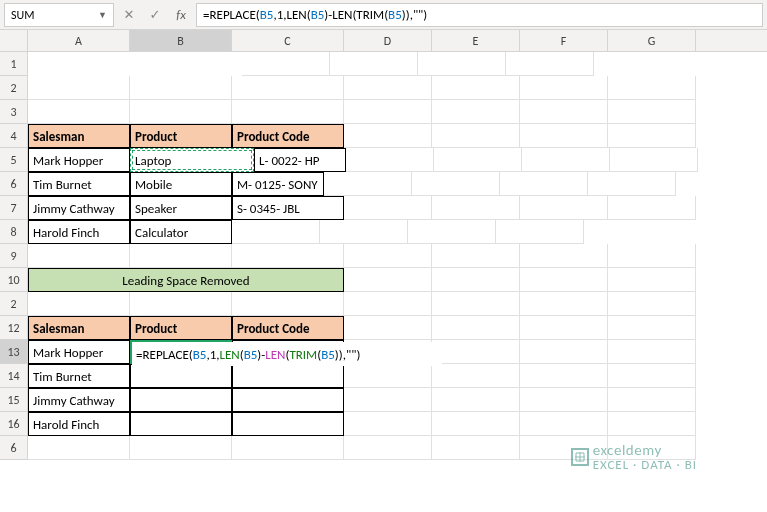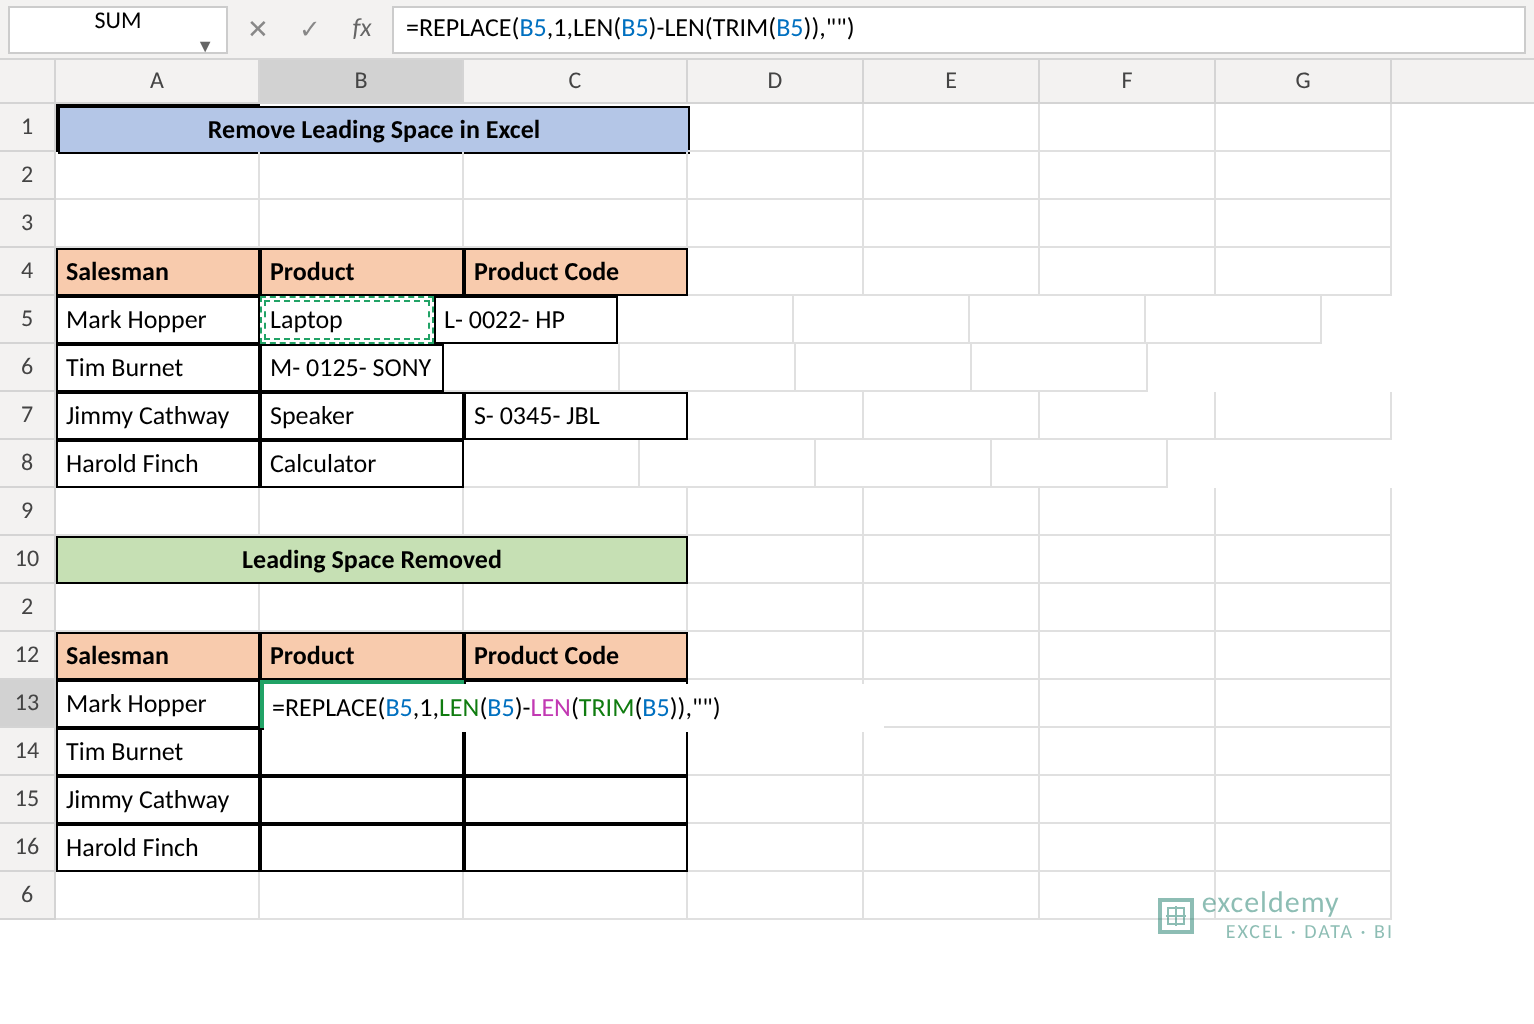--- a/index.html
+++ b/index.html
@@ -1,55 +1,55 @@
 <!DOCTYPE html>
 <html><head>
 <meta charset="utf-8">
 <style>
 * { box-sizing: border-box; margin: 0; padding: 0; }
 body { font-family: Calibri, Arial, sans-serif; font-size: 13px; background: #fff; width: 767px; height: 512px; overflow: hidden; position: relative; }
 
 .namebox-bar { height: 30px; display: flex; align-items: center; border-bottom: 1px solid #d4d4d4; background: #f3f2f1; padding: 2px 4px; gap: 4px; }
-.namebox { width: 110px; height: 24px; background: #fff; border: 1px solid #ccc; display: flex; align-items: center; padding: 0 6px; font-size: 12px; flex-direction: column; }
+.namebox { width: 110px; height: 24px; background: #fff; border: 1px solid #ccc; display: flex; align-items: center; padding: 0 6px; font-size: 12px; }
 .namebox-dd { margin-left: auto; color: #666; font-size: 9px; }
 .fb-icon { width: 22px; height: 22px; display: flex; align-items: center; justify-content: center; color: #888; font-size: 13px; }
 .fx { font-style: italic; font-size: 13px; color: #666; }
 .formula-input { flex: 1; height: 24px; background: #fff; border: 1px solid #ccc; padding: 0 6px; font-size: 13px; display: flex; align-items: center; }
 
 .grid-wrap { position: relative; }
 .colhdr-row { display: flex; height: 22px; background: #f3f2f1; border-bottom: 1px solid #d4d4d4; }
 .corner { width: 28px; border-right: 1px solid #d4d4d4; background: #f3f2f1; }
 .colhdr { width: 102px; display: flex; align-items: center; justify-content: center; border-right: 1px solid #d4d4d4; color: #444; font-size: 12px; background: #f3f2f1; }
 .colhdr.sel { background: #d2d2d2; }
 
 .rows { }
 .row { display: flex; height: 24px; }
 .rowhdr { width: 28px; display: flex; align-items: center; justify-content: center; border-right: 1px solid #d4d4d4; border-bottom: 1px solid #d4d4d4; color: #444; font-size: 12px; background: #f3f2f1; }
 .rowhdr.sel { background: #d2d2d2; }
 .cell { width: 102px; height: 24px; border-right: 1px solid #e0e0e0; border-bottom: 1px solid #e0e0e0; padding: 2px 4px; display: flex; align-items: center; overflow: visible; white-space: nowrap; position: relative; }
 
 .title-cell { background: #b4c6e7; font-weight: bold; border: 1px solid #000; justify-content: center; }
-.subtitle-cell { background: #c6e0b4; font-weight: bold; border: 1px solid #000; justify-content: center; }
+.subtitle-cell { background: #c6e0b4; font-weight: normal; border: 1px solid #000; justify-content: center; }
 .hdr-cell { background: #f8cbad; font-weight: bold; border: 1px solid #000; }
 .data-cell { border: 1px solid #000; }
 .merge-span { position: absolute; left: 0; top: 0; height: 24px; display: flex; align-items: center; justify-content: center; }
 
 .editing { background: #fff; border: 2px solid #21a366; padding: 1px 3px; z-index: 5; }
 .active-dash { border: 1px dashed #21a366; outline: 1px dashed #21a366; outline-offset: -3px; }
 .formula-span { position: absolute; left: 0; top: 0; height: 24px; background: #fff; display: flex; align-items: center; padding: 0 4px; z-index: 6; white-space: nowrap; }
 
 .fml-black { color: #000; }
 .fml-blue { color: #0070c0; }
 .fml-green { color: #107c10; }
 .fml-pink { color: #c239b3; }
 
 .watermark { position: absolute; right: 70px; bottom: 40px; display: flex; align-items: center; gap: 4px; opacity: 0.5; }
 .wm-icon { width: 18px; height: 18px; border: 2px solid #1e7e6b; display: flex; align-items: center; justify-content: center; }
 .wm-text { font-size: 15px; color: #1e7e6b; letter-spacing: 0.5px; }
-.wm-sub { font-size: 10px; color: #1e7e6b; letter-spacing: 1px; text-align: right; margin-top: -2px; margin-left: 12px; }
+.wm-sub { font-size: 13px; color: #1e7e6b; letter-spacing: 1px; text-align: right; margin-top: -2px; }
 </style>
 </head>
 <body>
 
 <div class="namebox-bar">
   <div class="namebox">
     <span>SUM</span>
     <span class="namebox-dd">▼</span>
   </div>
   <div class="fb-icon">✕</div>
@@ -75,23 +75,20 @@
         <div class="colhdr" style="width: 112px;">C</div>
         <div class="colhdr" style="width: 88px;">D</div>
         <div class="colhdr" style="width: 88px;">E</div>
         <div class="colhdr" style="width: 88px;">F</div>
         <div class="colhdr" style="width: 88px;">G</div>
       </div>
   </div>
   <div class="rows" id="rows">
       <div class="row">
         <div class="rowhdr">1</div>
-        <div class="cell title-cell" style="width: 102px; position: relative;">
-          <div class="merge-span title-cell" style="width: 316px;">Remove Leading Space in Excel</div>
-        </div>
         <div class="cell" style="width: 102px; visibility: hidden;"></div>
         <div class="cell" style="width: 112px; visibility: hidden;"></div>
         <div class="cell" style="width: 88px;"></div>
         <div class="cell" style="width: 88px;"></div>
         <div class="cell" style="width: 88px;"></div>
         <div class="cell" style="width: 88px;"></div>
       </div>
       <div class="row">
         <div class="rowhdr">2</div>
         <div class="cell" style="width: 102px;"></div>
@@ -118,30 +115,31 @@
         <div class="cell hdr-cell" style="width: 102px;">Product</div>
         <div class="cell hdr-cell" style="width: 112px;">Product Code</div>
         <div class="cell" style="width: 88px;"></div>
         <div class="cell" style="width: 88px;"></div>
         <div class="cell" style="width: 88px;"></div>
         <div class="cell" style="width: 88px;"></div>
       </div>
       <div class="row">
         <div class="rowhdr">5</div>
         <div class="cell data-cell" style="width: 102px;">   Mark Hopper</div>
-        <div class="cell data-cell active-dash" style="width: 87px;"> Laptop</div>
+        <div class="cell data-cell active-dash" style="width: 124px;"> Laptop</div>
         <div class="cell data-cell" style="width: 92px;"> L-  0022-  HP</div>
         <div class="cell" style="width: 88px;"></div>
         <div class="cell" style="width: 88px;"></div>
         <div class="cell" style="width: 88px;"></div>
         <div class="cell" style="width: 88px;"></div>
       </div>
       <div class="row">
         <div class="rowhdr">6</div>
         <div class="cell data-cell" style="width: 102px;"> Tim Burnet</div>
+        <div class="cell data-cell" style="width: 102px;">Mobile</div>
         <div class="cell data-cell" style="width: 92px;">M-  0125- SONY</div>
         <div class="cell" style="width: 88px;"></div>
         <div class="cell" style="width: 88px;"></div>
         <div class="cell" style="width: 88px;"></div>
         <div class="cell" style="width: 88px;"></div>
       </div>
       <div class="row">
         <div class="rowhdr">7</div>
         <div class="cell data-cell" style="width: 102px;">Jimmy Cathway</div>
         <div class="cell data-cell" style="width: 102px;">  Speaker</div>

